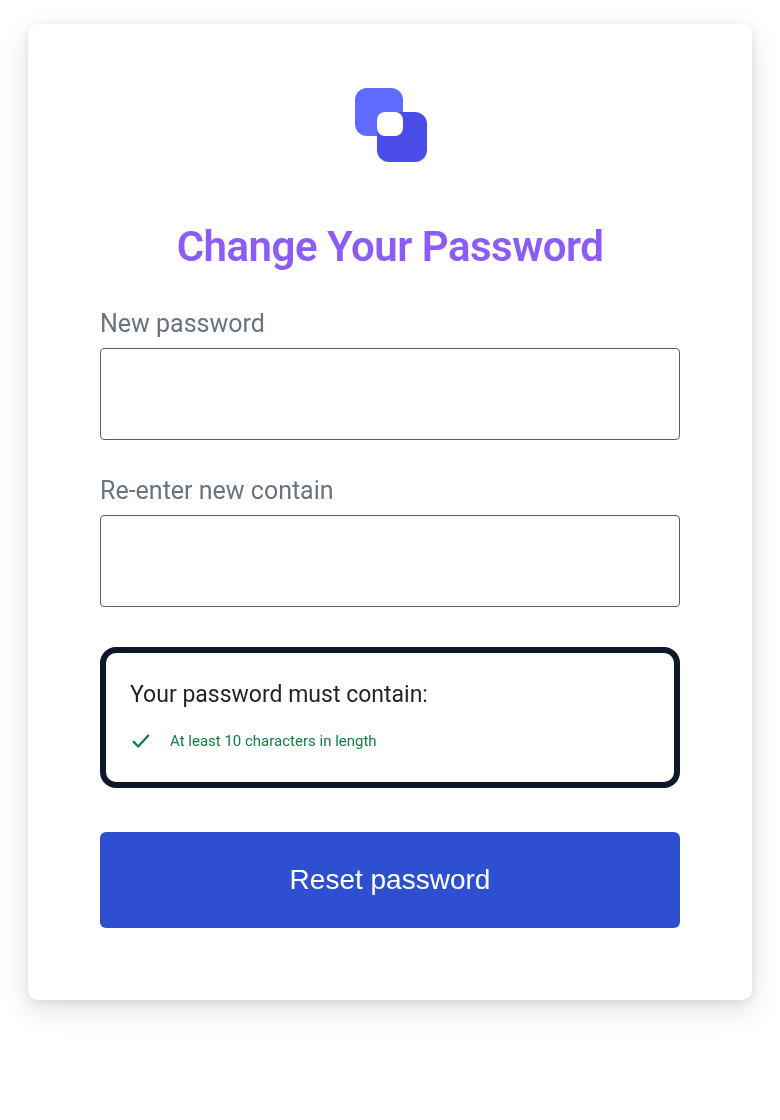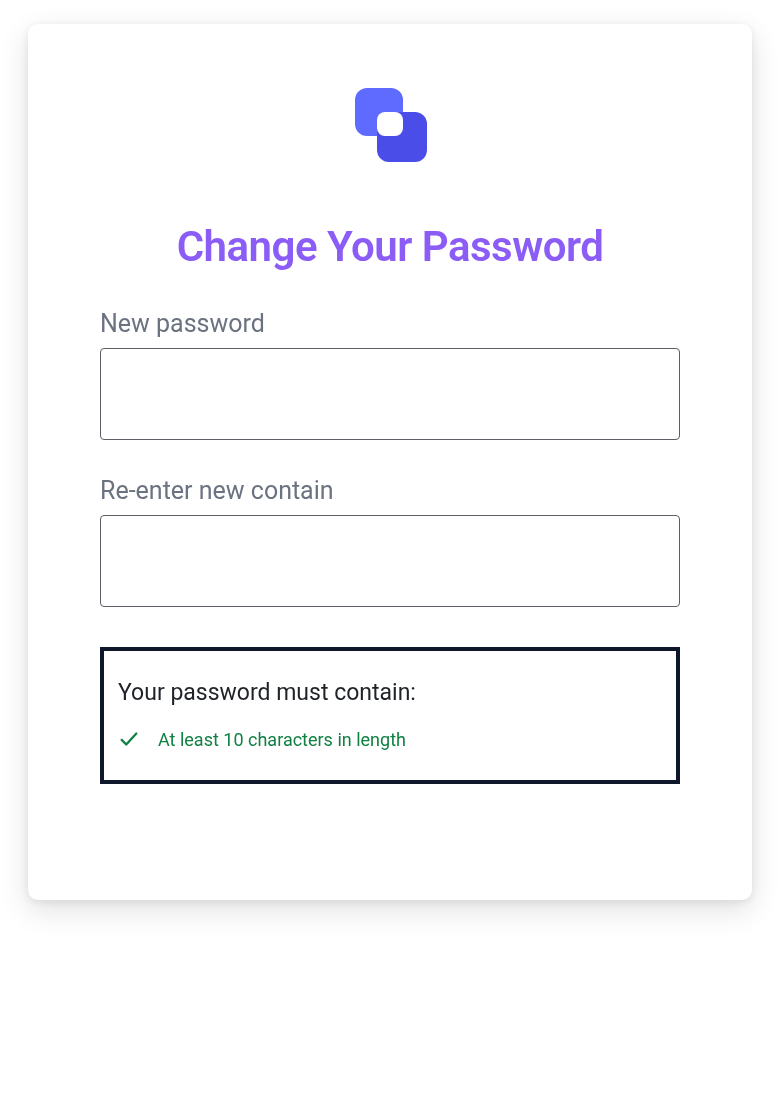--- a/index.html
+++ b/index.html
@@ -64,44 +64,44 @@
       border: 1px solid #5b5f66;
       border-radius: 4px;
       font-size: 24px;
       padding: 0 16px;
       background: #ffffff;
       color: #1f2328;
       margin-bottom: 36px;
     }
     .requirements-box {
       width: 100%;
-      border: 4px solid #0f172a;
-      border-radius: 0;
-      padding: 28px 28px 30px 14px;
+      border: 6px solid #0f172a;
+      border-radius: 16px;
+      padding: 28px 28px 30px 24px;
       margin-top: 4px;
       margin-bottom: 44px;
     }
     .requirements-title {
       font-size: 23px;
       color: #1f2328;
       margin-bottom: 22px;
       font-weight: 400;
     }
     .requirement-item {
       display: flex;
       align-items: center;
       gap: 18px;
     }
     .check-icon {
       width: 22px;
       height: 22px;
       flex-shrink: 0;
     }
     .requirement-text {
-      font-size: 18px;
+      font-size: 15px;
       color: #108043;
       font-weight: 400;
       text-align: right;
     }
     .submit-btn {
       width: 100%;
       height: 96px;
       background: #2f4fd1;
       color: #ffffff;
       font-size: 28px;
@@ -140,16 +140,17 @@
       <div class="requirement-item">
         <span class="check-icon">
           <svg viewBox="0 0 24 24" fill="none" stroke="#108043" stroke-width="2.5" stroke-linecap="round" stroke-linejoin="round">
             <polyline points="4,13 9,18 20,6"></polyline>
           </svg>
         </span>
         <span class="requirement-text">At least 10 characters in length</span>
       </div>
     </div>
 
+    <button type="button" class="submit-btn">Reset password</button>
 
   </form>
 
 </div>
 
 </body></html>

